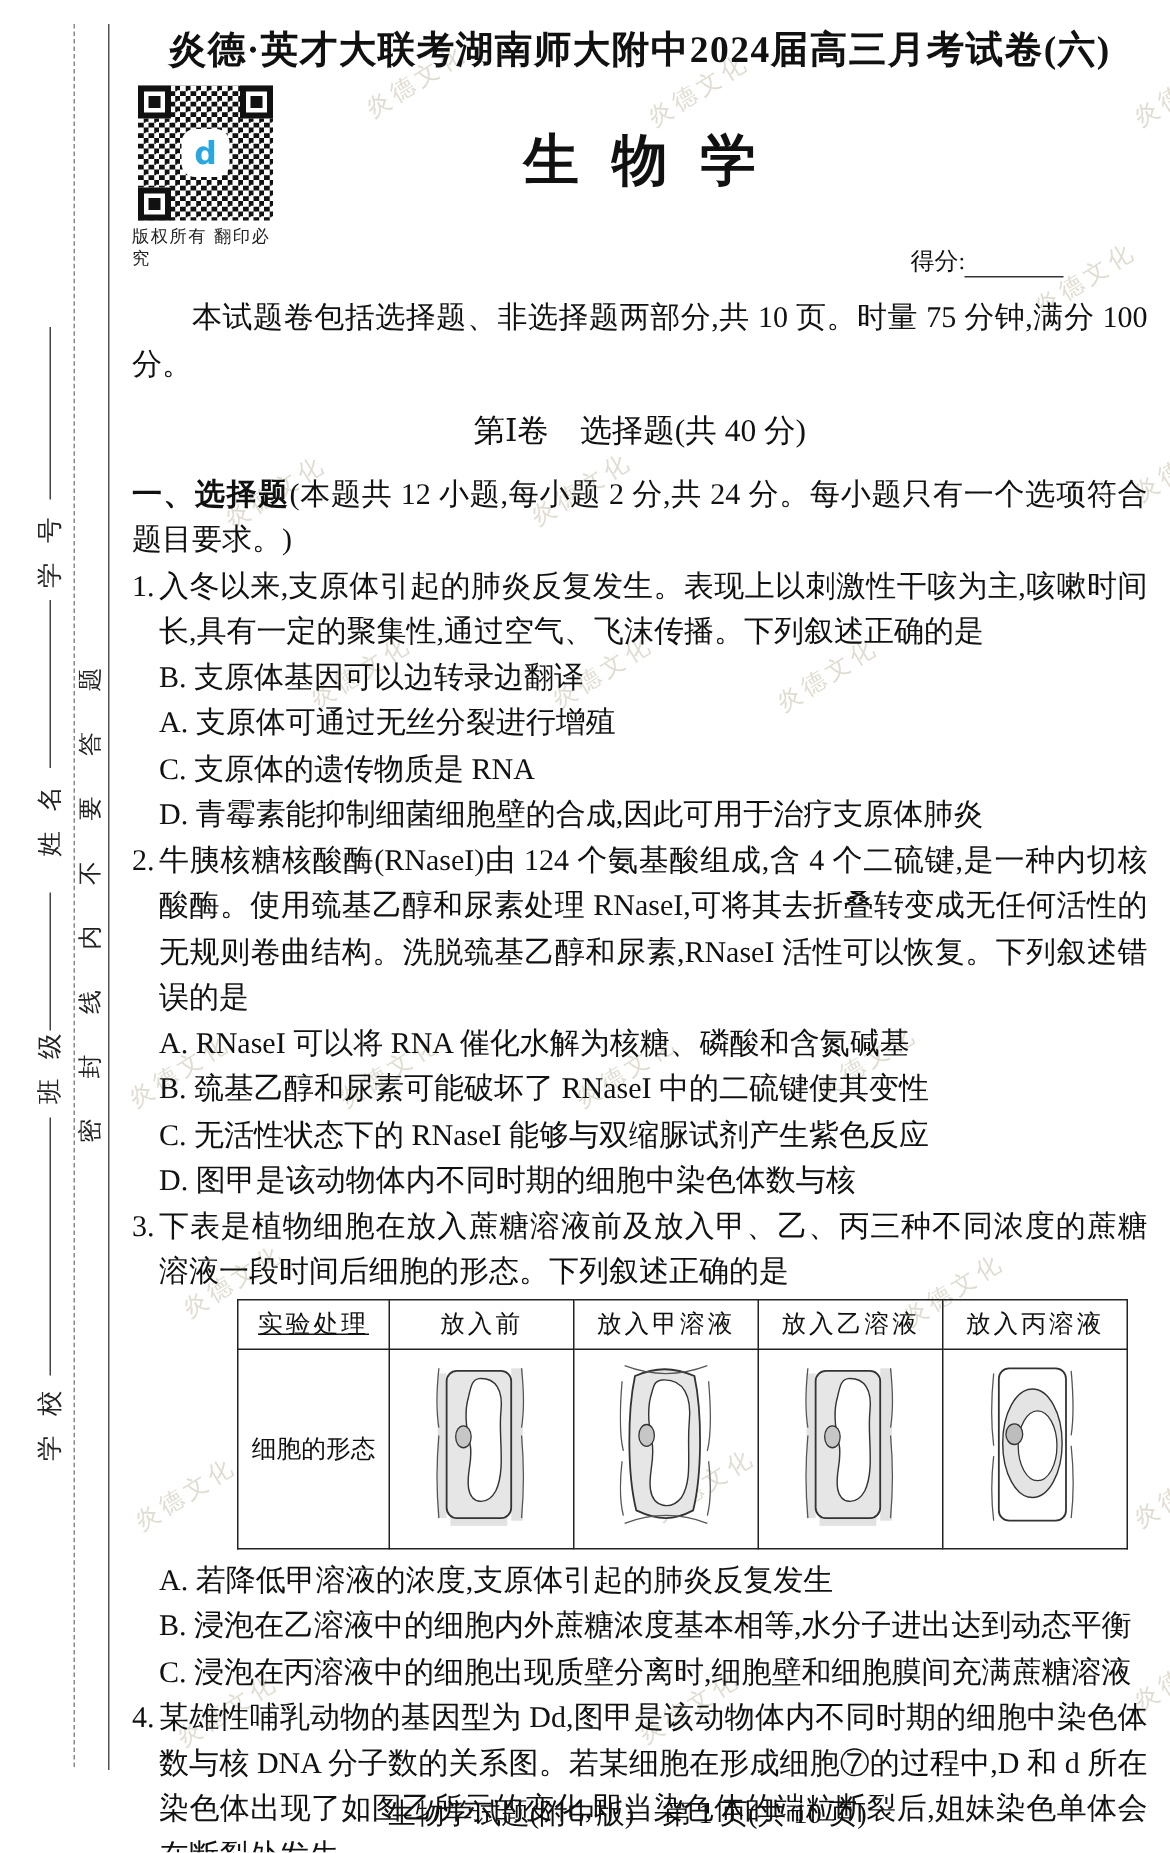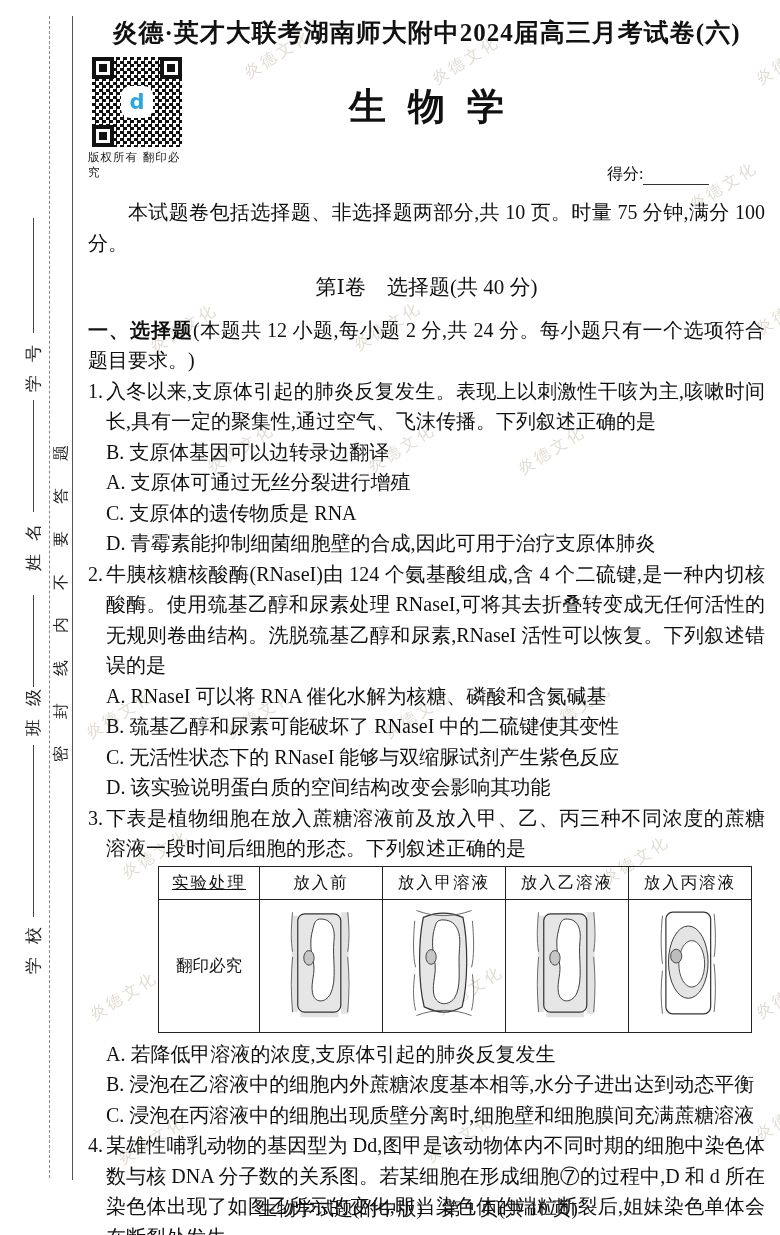--- a/index.html
+++ b/index.html
@@ -134,38 +134,38 @@
       <div class="opt">C. 支原体的遗传物质是 RNA</div>
       <div class="opt">D. 青霉素能抑制细菌细胞壁的合成,因此可用于治疗支原体肺炎</div>
     </div>
 
     <div class="question">
       <span class="qnum">2.</span>
       <span>牛胰核糖核酸酶(RNaseI)由 124 个氨基酸组成,含 4 个二硫键,是一种内切核酸酶。使用巯基乙醇和尿素处理 RNaseI,可将其去折叠转变成无任何活性的无规则卷曲结构。洗脱巯基乙醇和尿素,RNaseI 活性可以恢复。下列叙述错误的是</span>
       <div class="opt">A. RNaseI 可以将 RNA 催化水解为核糖、磷酸和含氮碱基</div>
       <div class="opt">B. 巯基乙醇和尿素可能破坏了 RNaseI 中的二硫键使其变性</div>
       <div class="opt">C. 无活性状态下的 RNaseI 能够与双缩脲试剂产生紫色反应</div>
-      <div class="opt">D. 该实验说明蛋白质的空间结构改变会影响其功能</div>
+      <div class="opt">D. 图甲是该动物体内不同时期的细胞中染色体数与核</div>
     </div>
 
     <div class="question">
       <span class="qnum">3.</span>
       <span>下表是植物细胞在放入蔗糖溶液前及放入甲、乙、丙三种不同浓度的蔗糖溶液一段时间后细胞的形态。下列叙述正确的是</span>
 
       <table class="celltable">
         <tbody>
             <tr>
           <th class="c-label">实验处理</th>
           <th class="c-data">放入前</th>
           <th class="c-data">放入甲溶液</th>
           <th class="c-data">放入乙溶液</th>
           <th class="c-data">放入丙溶液</th>
         </tr>
         <tr>
-          <td>翻印必究</td>
+          <td>细胞的形态</td>
           <td>
             <svg viewBox="0 0 72 130" width="62" height="118">
               <rect x="2" y="10" width="7" height="112" fill="#e2e2e2"></rect>
               <rect x="59" y="6" width="9" height="118" fill="#e2e2e2"></rect>
               <rect x="12" y="121" width="44" height="7" fill="#e2e2e2"></rect>
               <rect x="9" y="8" width="50" height="114" rx="8" fill="#e6e6e6" stroke="#333" stroke-width="1.4"></rect>
               <path d="M34,14 C47,13 53,23 51,40 C49,58 55,85 47,101 C41,112 28,112 26,99 C24,87 30,76 27,64 C24,52 23,38 26,28 C28,19 29,15 34,14 Z" fill="#fff" stroke="#333" stroke-width="1.1"></path>
               <ellipse cx="22" cy="59" rx="6" ry="8.5" fill="#c6c6c6" stroke="#333" stroke-width="1"></ellipse>
               <path d="M3,6 C1,25 1,40 3,52 M3,58 C1,80 1,100 3,122 M67,6 C69,25 69,40 67,52 M67,58 C69,80 69,100 67,122" stroke="#555" stroke-width="1" fill="none"></path>
             </svg>

